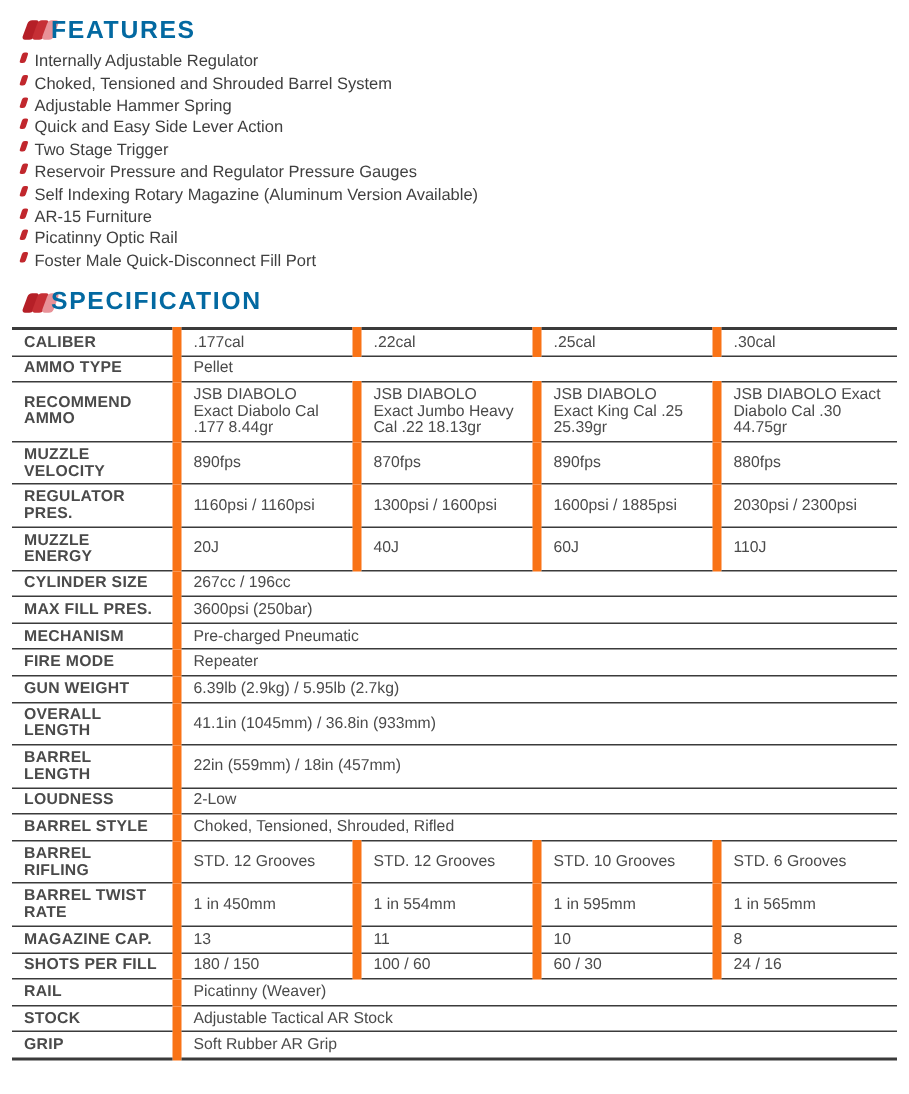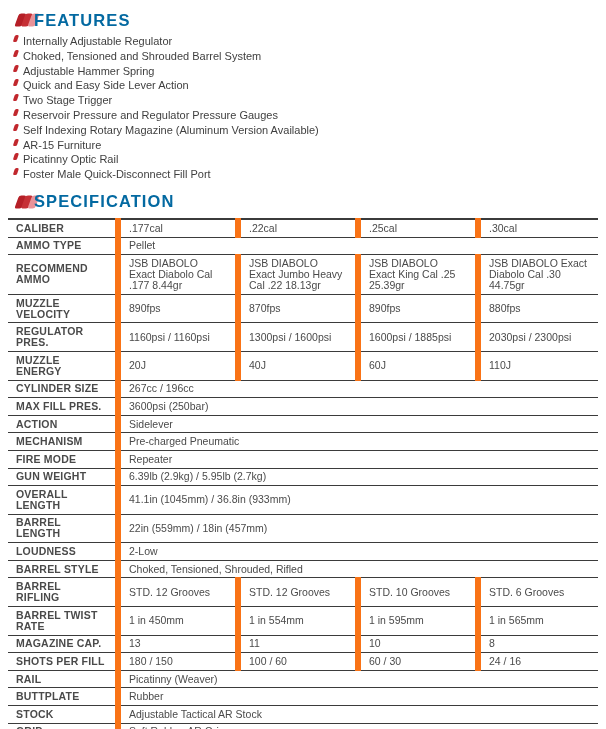--- a/index.html
+++ b/index.html
@@ -213,24 +213,20 @@
         </tr>
         <tr>
           <td class="row-label">CYLINDER SIZE</td>
           <td class="cell span-val" colspan="4">267cc / 196cc</td>
         </tr>
         <tr>
           <td class="row-label">MAX FILL PRES.</td>
           <td class="cell span-val" colspan="4">3600psi (250bar)</td>
         </tr>
         <tr>
-          <td class="row-label">ACTION</td>
-          <td class="cell span-val" colspan="4">Sidelever</td>
-        </tr>
-        <tr>
           <td class="row-label">MECHANISM</td>
           <td class="cell span-val" colspan="4">Pre-charged Pneumatic</td>
         </tr>
         <tr>
           <td class="row-label">FIRE MODE</td>
           <td class="cell span-val" colspan="4">Repeater</td>
         </tr>
         <tr>
           <td class="row-label">GUN WEIGHT</td>
           <td class="cell span-val" colspan="4">6.39lb (2.9kg) / 5.95lb (2.7kg)</td>
@@ -277,24 +273,20 @@
           <td class="cell">180 / 150</td>
           <td class="cell">100 / 60</td>
           <td class="cell">60 / 30</td>
           <td class="cell">24 / 16</td>
         </tr>
         <tr>
           <td class="row-label">RAIL</td>
           <td class="cell span-val" colspan="4">Picatinny (Weaver)</td>
         </tr>
         <tr>
-          <td class="row-label">BUTTPLATE</td>
-          <td class="cell span-val" colspan="4">Rubber</td>
-        </tr>
-        <tr>
           <td class="row-label">STOCK</td>
           <td class="cell span-val" colspan="4">Adjustable Tactical AR Stock</td>
         </tr>
         <tr>
           <td class="row-label">GRIP</td>
           <td class="cell span-val" colspan="4">Soft Rubber AR Grip</td>
         </tr>
       </tbody>
   </table>
 

